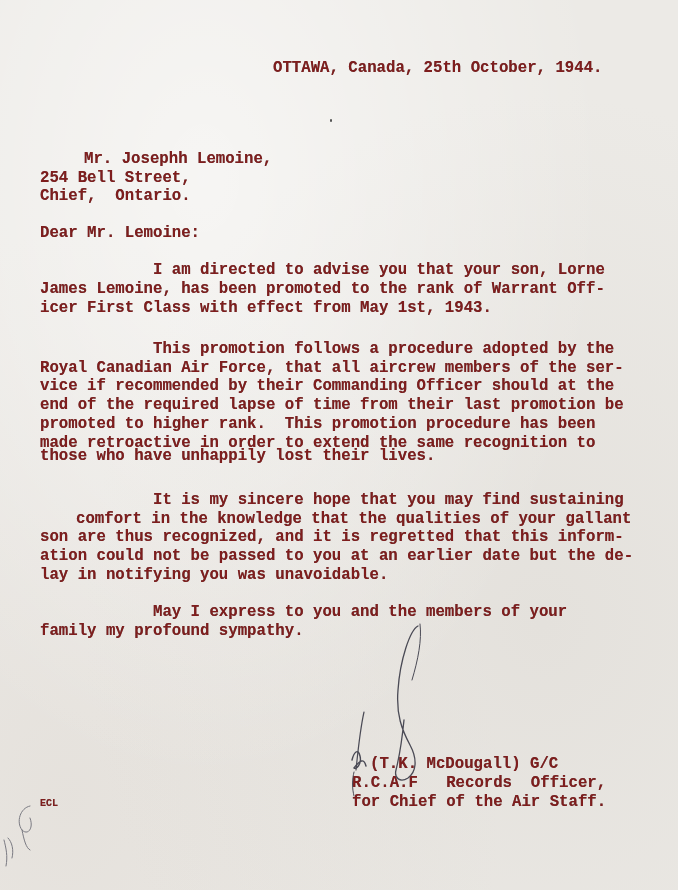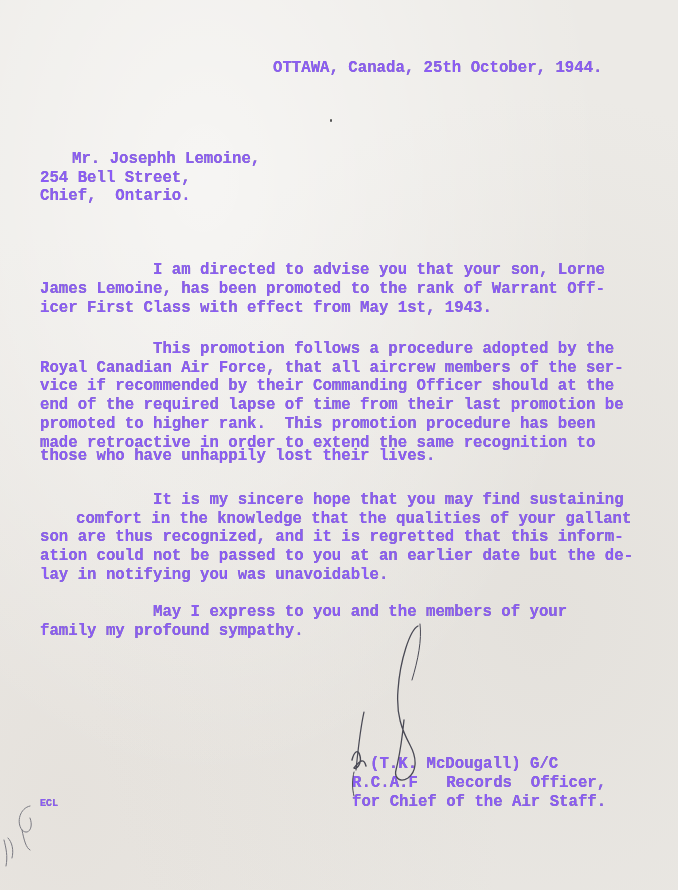--- a/index.html
+++ b/index.html
@@ -9,42 +9,43 @@
     background-image:
       radial-gradient(ellipse at 30% 20%, rgba(255,255,255,0.55), rgba(255,255,255,0) 60%),
       radial-gradient(ellipse at 80% 70%, rgba(220,216,210,0.5), rgba(220,216,210,0) 60%),
       radial-gradient(ellipse at 10% 90%, rgba(225,220,214,0.6), rgba(225,220,214,0) 50%);
   }
   .page { position: absolute; inset: 0; }
   .line {
     position: absolute; white-space: pre;
     font-family: "Liberation Mono", "DejaVu Sans Mono", monospace;
     font-size: 15.7px; line-height: 18px;
-    color: #8b5cf6; font-weight: bold;
+    color: #7f1d1d; font-weight: bold;
     letter-spacing: 0;
     text-shadow: 0 0 0.4px rgba(40,38,36,0.6);
   }
   .ecl { font-size: 10px; }
   .sig-svg { position: absolute; pointer-events: none; }
   .speck { position: absolute; width: 2px; height: 3px; background: #555; border-radius: 1px; }
 </style>
 </head>
 <body>
 
 <div class="page">
 
   <div class="line" style="left:273px; top:59px;">OTTAWA, Canada, 25th October, 1944.</div>
   <div class="speck" style="left:330px; top:119px;"></div>
 
   <div>
-    <div class="line" style="left:40px; top:150px;padding-left:32px;">Mr. Josephh Lemoine,</div>
+    <div class="line" style="left:52px; top:150px;padding-left:32px;">Mr. Josephh Lemoine,</div>
     <div class="line" style="left:40px; top:169px;">254 Bell Street,</div>
     <div class="line" style="left:40px; top:187px;">Chief,  Ontario.</div>
   </div>
 
+  <div class="line" style="left:40px; top:224px;">Dear Mr. Lemoine:</div>
 
   <div>
     <div class="line" style="left:40px; top:261px;">            I am directed to advise you that your son, Lorne</div>
     <div class="line" style="left:40px; top:280px;">James Lemoine, has been promoted to the rank of Warrant Off-</div>
     <div class="line" style="left:40px; top:299px;">icer First Class with effect from May 1st, 1943.</div>
   </div>
 
   <div>
     <div class="line" style="left:40px; top:340px;">            This promotion follows a procedure adopted by the</div>
     <div class="line" style="left:40px; top:359px;">Royal Canadian Air Force, that all aircrew members of the ser-</div>

